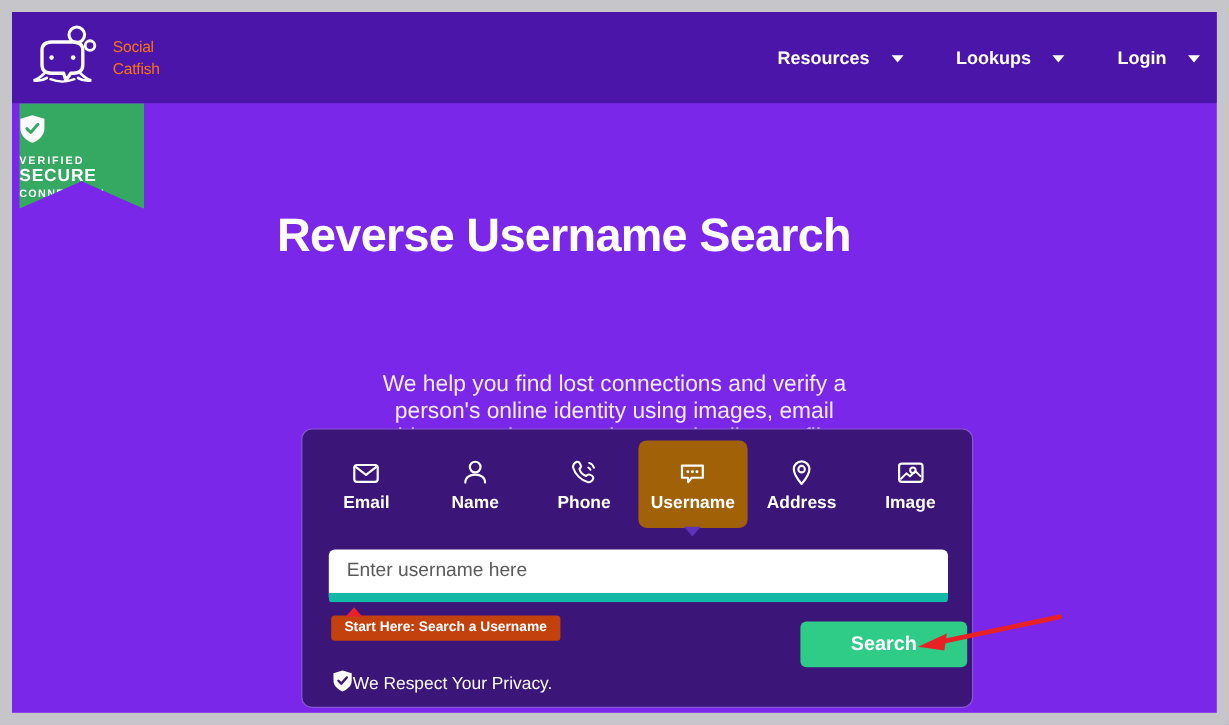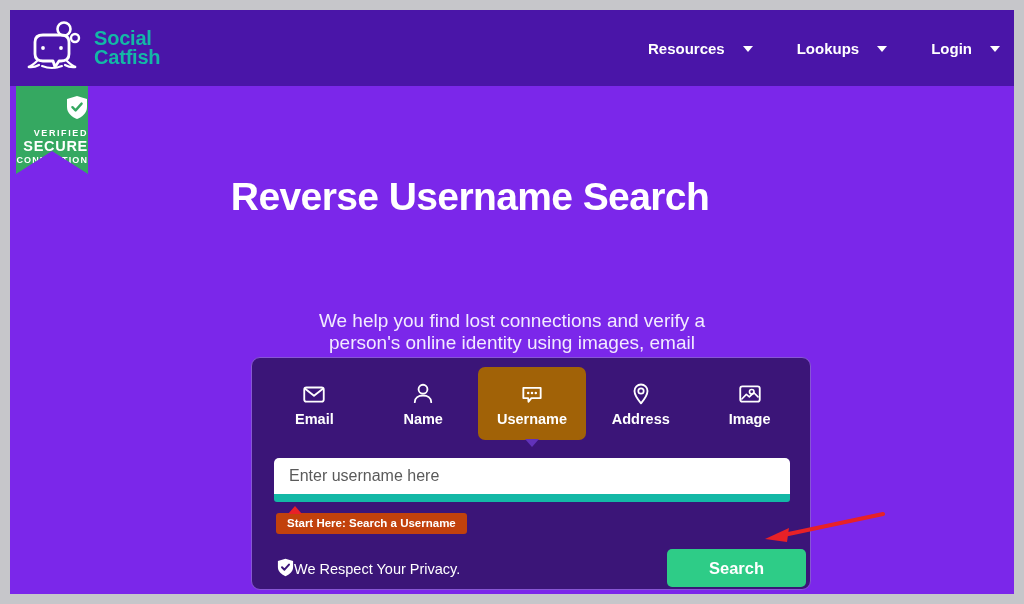--- a/index.html
+++ b/index.html
@@ -36,23 +36,23 @@
   .logo {
     position: absolute;
     left: 14px;
     top: 10px;
     display: flex;
     align-items: center;
     gap: 8px;
   }
   .logo-mark { width: 62px; height: 56px; display:block; }
   .logo-text {
-    color: #14b8a6;
-    font-size: 20px;
-    font-weight: bold;
+    color: #f97316;
+    font-size: 13px;
+    font-weight: normal;
     line-height: 19px;
     letter-spacing: -0.2px;
   }
   .logo-text span { display: block; }
 
   .nav {
     position: absolute;
     right: 14px;
     top: 30px;
     display: flex;
@@ -73,25 +73,25 @@
     border-right: 5px solid transparent;
     border-top: 6px solid #ffffff;
     display: inline-block;
   }
 
   
   .secure-badge {
     position: absolute;
     left: 6px;
     top: 76px;
-    width: 72px;
+    width: 104px;
     height: 88px;
     background: #35a861;
     clip-path: polygon(0 0, 100% 0, 100% 100%, 50% 74%, 0 100%);
-    text-align: right;
+    text-align: left;
     color: #ffffff;
   }
   .secure-shield { margin-top: 9px; }
   .secure-l1 {
     font-size: 9px;
     letter-spacing: 1.6px;
     font-weight: bold;
     margin-top: 4px;
   }
   .secure-l2 {
@@ -234,21 +234,20 @@
     width: 139px;
     height: 38px;
     background: #2ecc87;
     color: #ffffff;
     font-size: 16.5px;
     font-weight: bold;
     border: none;
     border-radius: 5px;
     cursor: pointer;
     font-family: "Liberation Sans", sans-serif;
-    margin-top: 31px;
   }
 
   .privacy {
     position: absolute;
     left: 25px;
     top: 200px;
     display: flex;
     align-items: center;
     gap: 0;
     color: #ffffff;
@@ -332,20 +331,30 @@
       </div>
 
       <div class="tab">
         <svg width="26" height="26" viewBox="0 0 24 24">
           <circle cx="12" cy="7.6" r="4.1" fill="none" stroke="#fff" stroke-width="1.7"></circle>
           <path d="M4.4 19.5 C4.4 15.6 7.8 13.4 12 13.4 C16.2 13.4 19.6 15.6 19.6 19.5" fill="none" stroke="#fff" stroke-width="1.7" stroke-linecap="round"></path>
         </svg>
         <span class="tab-label">Name</span>
       </div>
 
+      <div class="tab">
+        <svg width="26" height="26" viewBox="0 0 24 24">
+          <path d="M6.2 3.6 C8 3.2 8.6 4.6 9.2 6.3 C9.7 7.7 9.2 8.2 8.2 9 C8.8 11.3 11 13.6 13.4 14.4
+                   C14.2 13.4 14.7 12.9 16.1 13.4 C17.8 14 19.2 14.6 18.8 16.4 C18.4 18.3 16.3 19.6 14.4 19.1
+                   C9.6 17.9 4.6 12.9 3.4 8.1 C2.9 6.2 4.3 4 6.2 3.6 Z" fill="none" stroke="#fff" stroke-width="1.6" stroke-linejoin="round"></path>
+          <path d="M15.6 4.4 C17.4 5 18.8 6.4 19.4 8.2" fill="none" stroke="#fff" stroke-width="1.5" stroke-linecap="round"></path>
+          <path d="M15 8 C15.8 8.3 16.4 8.9 16.7 9.7" fill="none" stroke="#fff" stroke-width="1.5" stroke-linecap="round"></path>
+        </svg>
+        <span class="tab-label">Phone</span>
+      </div>
 
       <div class="tab active">
         <svg width="26" height="26" viewBox="0 0 24 24">
           <path d="M4 6.4 h16 v9.4 h-8.6 l-2.6 3.4 -0.3 -3.4 H4 Z" fill="none" stroke="#fff" stroke-width="1.7" stroke-linejoin="round"></path>
           <circle cx="8.5" cy="11.1" r="1.15" fill="#fff"></circle>
           <circle cx="12" cy="11.1" r="1.15" fill="#fff"></circle>
           <circle cx="15.5" cy="11.1" r="1.15" fill="#fff"></circle>
         </svg>
         <span class="tab-label">Username</span>
       </div>

